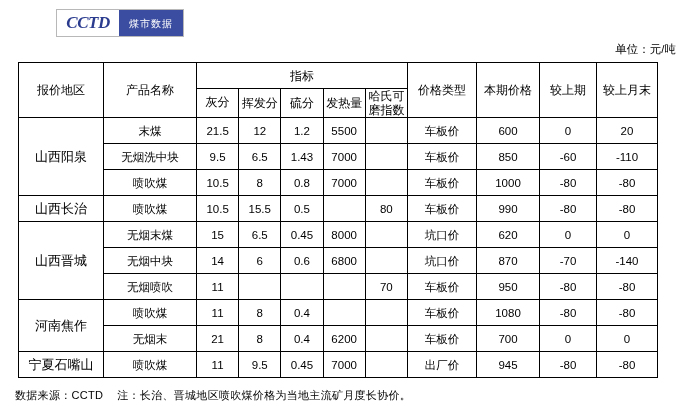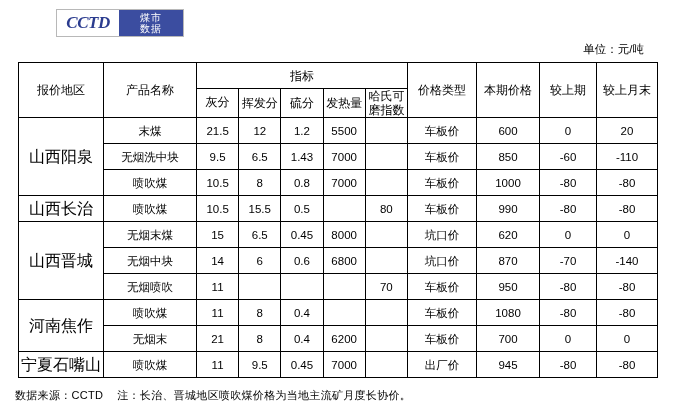--- a/index.html
+++ b/index.html
@@ -54,21 +54,21 @@
     font-style: italic;
     font-size: 17px;
     letter-spacing: -0.5px;
     color: #2b3c8f;
   }
   .logo-right {
     flex: 1;
     background: #3b4da0;
     color: #ffffff;
     display: flex;
-    flex-direction: column;
+    flex-direction: row;
     justify-content: center;
     align-items: center;
     line-height: 11px;
     padding: 1px 0;
   }
   .logo-right span {
     font-size: 10px;
     letter-spacing: 1px;
   }
   .doc-title {
@@ -77,21 +77,20 @@
     right: 0;
     top: 6px;
     text-align: center;
     font-size: 15px;
     font-weight: bold;
     font-family: "Liberation Sans", sans-serif;
     letter-spacing: 1px;
   }
   .unit-line {
     text-align: right;
-    padding-right: 32px;
     font-size: 11.5px;
     margin-top: 2px;
     margin-bottom: 5px;
   }
   
   table.price-table {
     border-collapse: collapse;
     margin: 0 auto;
     width: 640px;
     table-layout: fixed;
@@ -116,21 +115,21 @@
   .h-vol { width: 58px; }
   .h-sul { width: 52px; }
   .h-cal { width: 58px; }
   .h-hgi { width: 54px; }
   .h-ptype { width: 68px; }
   .h-price { width: 62px; }
   .h-prev { width: 56px; }
   .h-month { width: 60px; border-radius: 9px; }
 
   td.region-cell {
-    font-size: 16px;
+    font-size: 13px;
   }
   td.val { font-family: "Liberation Sans", sans-serif; }
   .note {
     margin-top: 10px;
     padding-left: 15px;
     font-size: 11px;
     letter-spacing: 0.3px;
   }
   .note .note-sep { display: inline-block; width: 14px; }
 </style>

